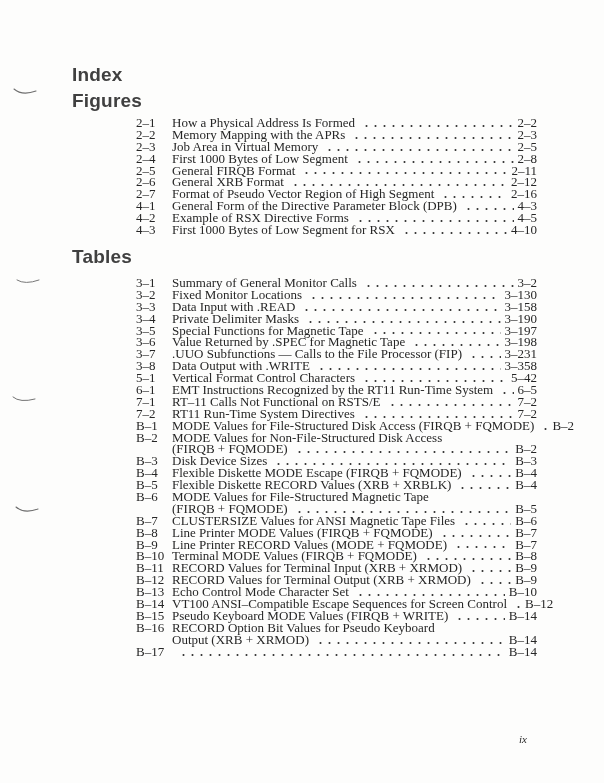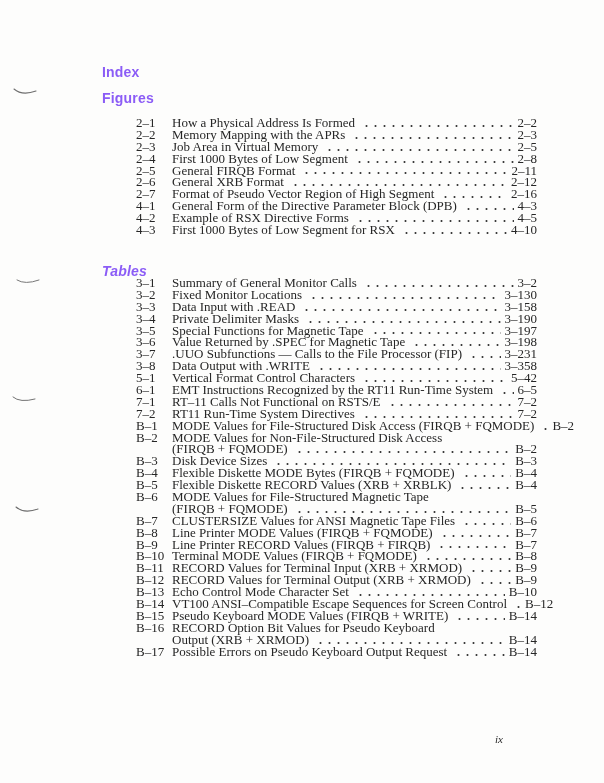--- a/index.html
+++ b/index.html
@@ -14,28 +14,27 @@
     position: relative;
     width: 604px; height: 783px;
     background: #fdfdfc;
   }
   
   .sec-heading {
     position: absolute;
     left: 72px;
     font-family: "Liberation Sans", sans-serif;
     font-weight: bold;
-    font-size: 14px;
-    color: #8b5cf6;
+    font-size: 19px;
+    color: #404040;
     letter-spacing: 0.2px;
-    margin-left: 30px;
   }
   #h-index   { top: 64px; }
   #h-figures { top: 90px; }
-  #h-tables  { top: 263px; font-style: italic; }
+  #h-tables  { top: 246px; }
 
   
   .toc-list {
     position: absolute;
     left: 136px;
     width: 401px;
     font-size: 13px;
   }
   #figures-list { top: 117px; }
   #tables-list  { top: 277px; }
@@ -59,21 +58,21 @@
     background-size: 9px 10px;
     background-repeat: repeat-x;
     background-position: 1px 2px;
   }
   .toc-row.no-leader .toc-leader { background: none; }
   .toc-page { flex: none; text-align: right; }
 
   
   .folio {
     position: absolute;
-    left: 495px; top: 733px;
+    left: 519px; top: 733px;
     font-size: 11px;
     font-style: italic;
     color: #2c2c2c;
   }
 
   
   .margin-mark { position: absolute; }
   #mark-1 { left: 13px; top: 86px; }
   #mark-2 { left: 16px; top: 276px; }
   #mark-3 { left: 12px; top: 394px; }
@@ -283,21 +282,21 @@
 
       <div class="toc-row">
         <span class="toc-num">B–3</span>
         <span class="toc-title">Disk Device Sizes</span>
         <span class="toc-leader"></span>
         <span class="toc-page">B–3</span>
       </div>
 
       <div class="toc-row">
         <span class="toc-num">B–4</span>
-        <span class="toc-title">Flexible Diskette MODE Bytes (FIRQB + FQMODE)</span>
+        <span class="toc-title">Flexible Diskette MODE Escape (FIRQB + FQMODE)</span>
         <span class="toc-leader"></span>
         <span class="toc-page">B–4</span>
       </div>
 
       <div class="toc-row">
         <span class="toc-num">B–5</span>
         <span class="toc-title">Flexible Diskette RECORD Values (XRB + XRBLK)</span>
         <span class="toc-leader"></span>
         <span class="toc-page">B–4</span>
       </div>
@@ -325,21 +324,21 @@
 
       <div class="toc-row">
         <span class="toc-num">B–8</span>
         <span class="toc-title">Line Printer MODE Values (FIRQB + FQMODE)</span>
         <span class="toc-leader"></span>
         <span class="toc-page">B–7</span>
       </div>
 
       <div class="toc-row">
         <span class="toc-num">B–9</span>
-        <span class="toc-title">Line Printer RECORD Values (FIRQB + FIRQB)</span>
+        <span class="toc-title">Line Printer RECORD Values (MODE + FQMODE)</span>
         <span class="toc-leader"></span>
         <span class="toc-page">B–7</span>
       </div>
 
       <div class="toc-row">
         <span class="toc-num">B–10</span>
         <span class="toc-title">Terminal MODE Values (FIRQB + FQMODE)</span>
         <span class="toc-leader"></span>
         <span class="toc-page">B–8</span>
       </div>
@@ -388,21 +387,20 @@
 
       <div class="toc-row">
         <span class="toc-num"></span>
         <span class="toc-title">Output (XRB + XRMOD)</span>
         <span class="toc-leader"></span>
         <span class="toc-page">B–14</span>
       </div>
 
       <div class="toc-row">
         <span class="toc-num">B–17</span>
-        <span class="toc-title">Possible Errors on Pseudo Keyboard Output Request</span>
         <span class="toc-leader"></span>
         <span class="toc-page">B–14</span>
       </div>
     </div>
 
   <div class="folio">ix</div>
 
 </div>
 
 </body></html>

